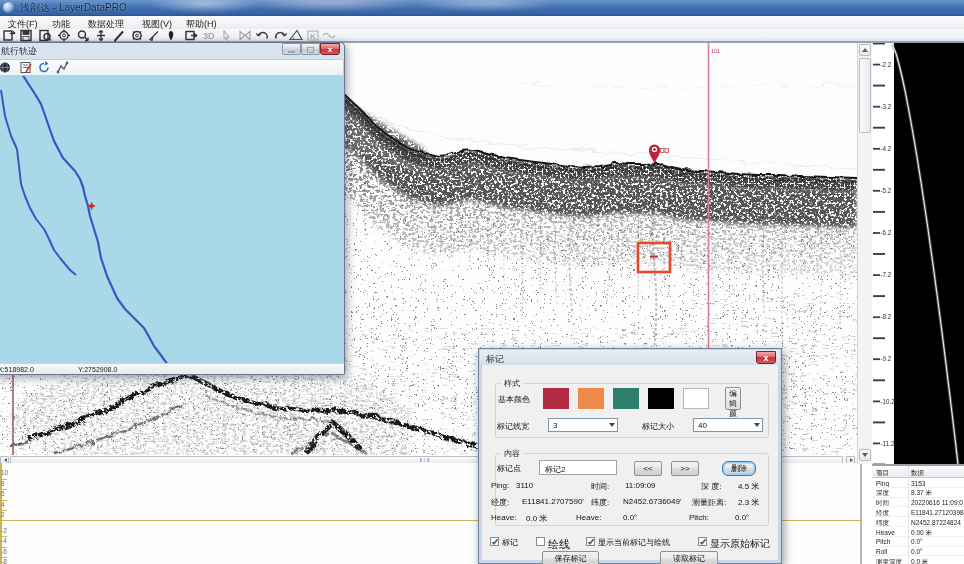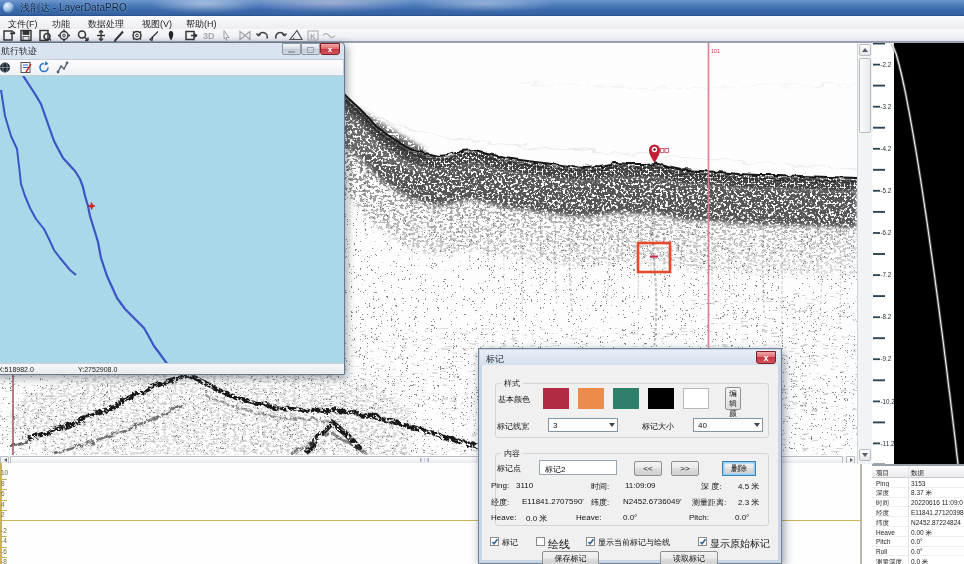--- a/index.html
+++ b/index.html
@@ -415,21 +415,21 @@
       </div>
 
  <div class="abs" style="left:16px;top:104px;width:274px;height:73px;border:1px solid #d4d4d4;border-radius:3px"></div>
  <div class="abs" style="left:22px;top:99px;font-size:8px;color:#222;background:#f0f0f0;padding:0 3px">内容</div>
  <div class="abs" style="left:18px;top:114px;font-size:8px;color:#111">标记点</div>
  <div class="abs" style="left:60px;top:111px;width:78px;height:15px;background:#fff;border:1px solid #9aa6b2;font-size:8px;color:#111">
         <span class="abs" style="left:5px;top:2.5px">标记2</span>
       </div>
  <div class="abs" style="left:155px;top:112px;width:28px;height:15px;background:linear-gradient(#f2f2f2,#ebebeb 45%,#dddddd 50%,#cfcfcf);border:1px solid #8e8f8f;border-radius:2px;font-size:8px;color:#111;text-align:center;line-height:13px">&lt;&lt;</div>
  <div class="abs" style="left:192px;top:112px;width:28px;height:15px;background:linear-gradient(#f2f2f2,#ebebeb 45%,#dddddd 50%,#cfcfcf);border:1px solid #8e8f8f;border-radius:2px;font-size:8px;color:#111;text-align:center;line-height:13px">&gt;&gt;</div>
- <div class="abs" style="left:243px;top:112px;width:34px;height:15px;background:linear-gradient(#f2f2f2,#ebebeb 45%,#dddddd 50%,#cfcfcf);border:1px solid #3c7fb4;box-shadow:inset 0 0 0 1.5px #90cdf8;border-radius:0;font-size:8px;color:#111;text-align:center;line-height:13px">删除</div>
+ <div class="abs" style="left:243px;top:112px;width:34px;height:15px;background:linear-gradient(#f2f2f2,#ebebeb 45%,#dddddd 50%,#cfcfcf);border:1px solid #3c7fb4;box-shadow:inset 0 0 0 1.5px #90cdf8;border-radius:6px;font-size:8px;color:#111;text-align:center;line-height:13px">删除</div>
  <div class="abs" style="left:0;top:0;width:304px;height:192px;pointer-events:none;font-size:8px;color:#111">
   <span class="abs" style="left:12px;top:132px">Ping:</span>
         <span class="abs" style="left:37px;top:132px">3110</span>
   <span class="abs" style="left:112px;top:132px">时间:</span>
         <span class="abs" style="left:146px;top:132px">11:09:09</span>
   <span class="abs" style="left:222px;top:132px">深 度:</span>
         <span class="abs" style="left:259px;top:132px">4.5 米</span>
   <span class="abs" style="left:12px;top:148px">经度:</span>
         <span class="abs" style="left:43px;top:148px">E11841.2707590'</span>
   <span class="abs" style="left:112px;top:148px">纬度:</span>

